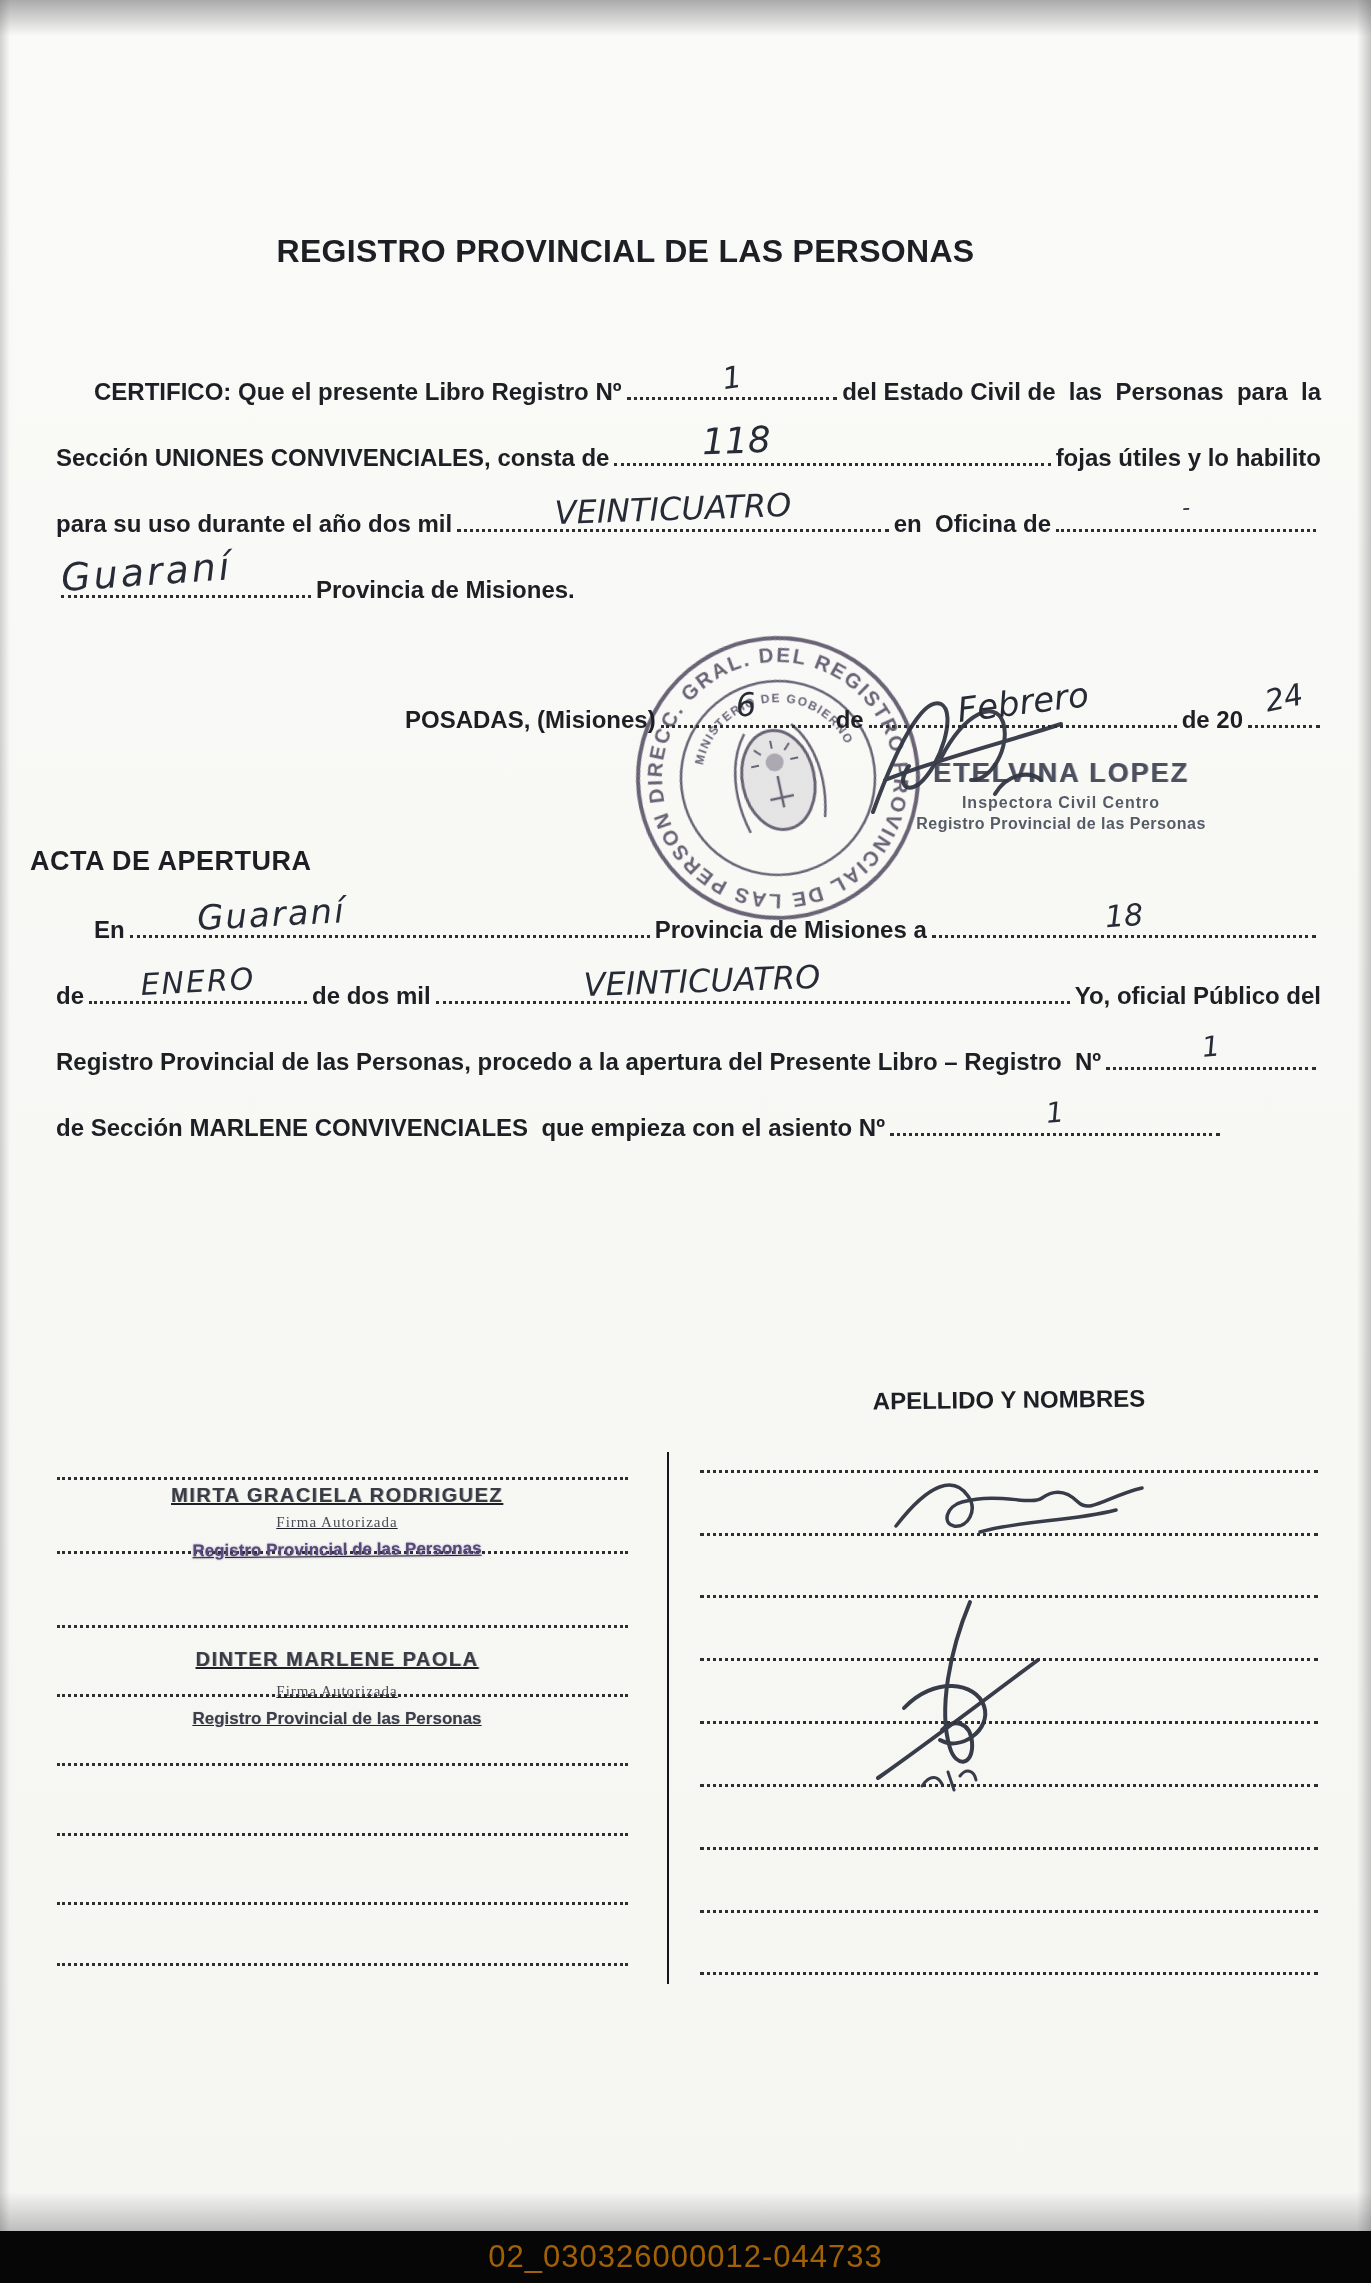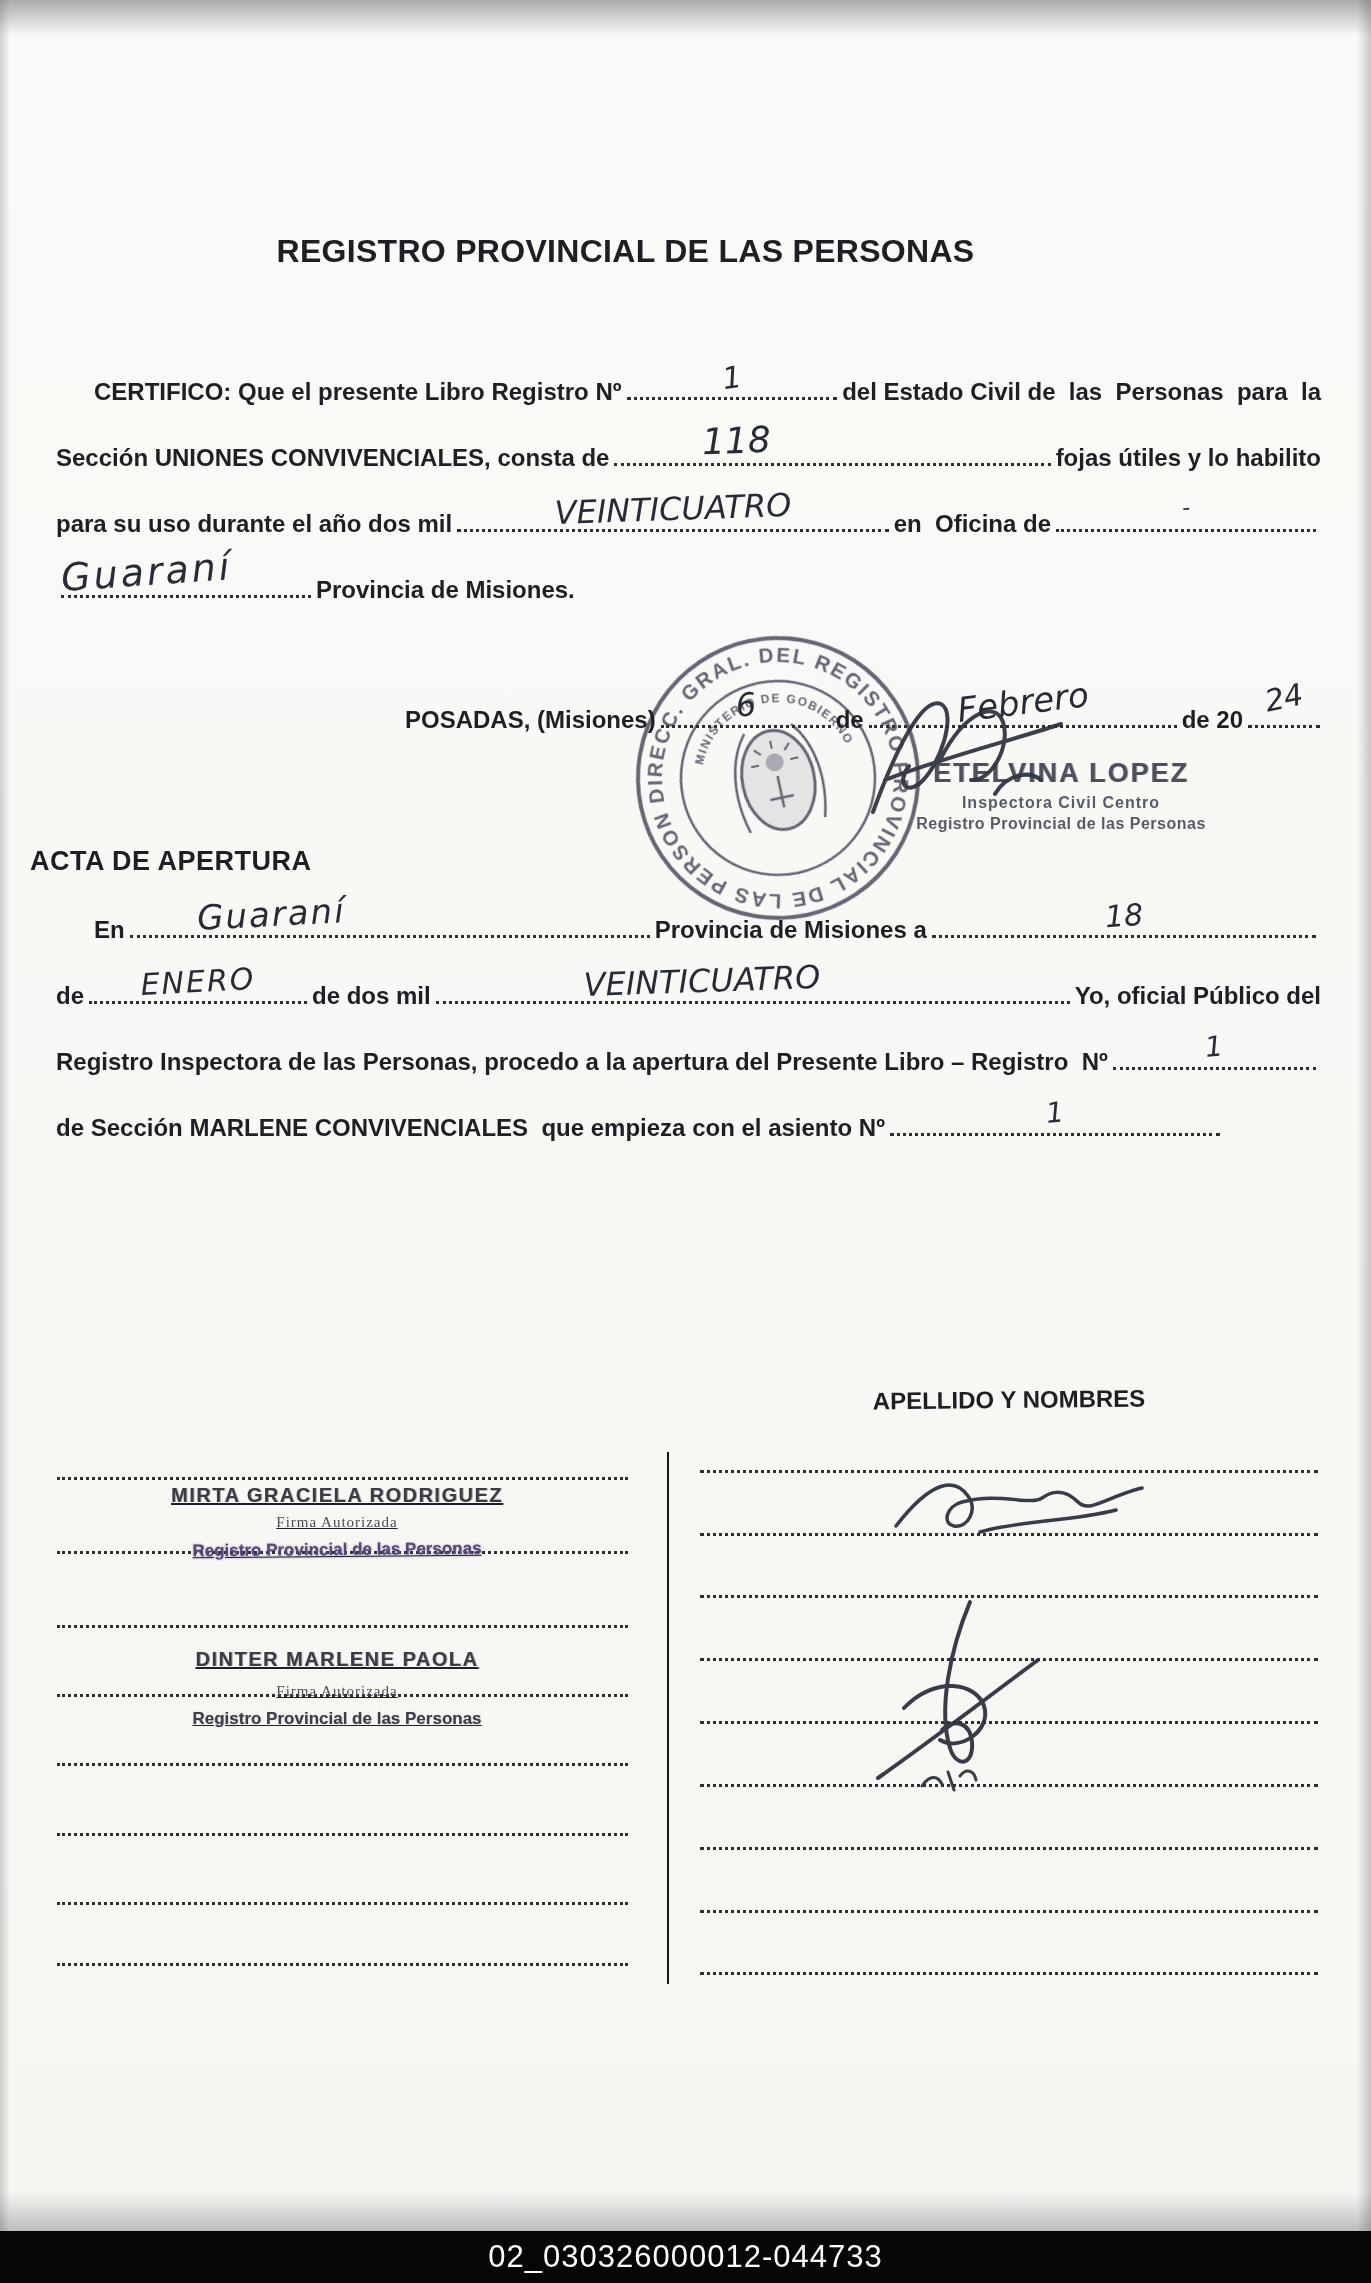--- a/index.html
+++ b/index.html
@@ -84,21 +84,21 @@
   .os-line3 { margin-top:9px; font-size:17px; font-weight:bold; }
   .stamp1 .os-line3 { color:#57487a; text-shadow:0 0 2px rgba(87,72,122,.65); transform:rotate(-.5deg); }
   .stamp2 .os-line2 { margin-top:12px; }
   .stamp2 .os-line3 { color:#3c3f4a; text-shadow:0 0 1px rgba(60,63,74,.5); }
 
   .sig1 { position:absolute; left:880px; top:1462px; width:280px; height:90px; z-index:4; }
   .sig2 { position:absolute; left:842px; top:1590px; width:240px; height:210px; z-index:4; }
 
   .footer-bar { position:absolute; left:0; top:2231px; width:100%; height:52px; background:#060606;
     display:flex; align-items:center; justify-content:center; }
-  .footer-code { color:#ffffff; font-size:31px; letter-spacing:1px; font-family:"Liberation Sans", sans-serif; }
+  .footer-code { color:#a16207; font-size:31px; letter-spacing:1px; font-family:"Liberation Sans", sans-serif; }
 </style>
 </head>
 <body>
 
 <div class="paper">
 
   <div class="edge-top"></div>
   <div class="edge-bottom"></div>
   <div class="edge-right"></div>
   <div class="edge-left"></div>
@@ -211,21 +211,21 @@
       <span class="dots" style="width:218px">
         <span class="hand h-enero">ENERO</span>
       </span>
       <span class="t">de dos mil</span>
       <span class="dots grow">
         <span class="hand h-yearword" style="left:42%">VEINTICUATRO</span>
       </span>
       <span class="t">Yo, oficial Público del</span>
     </div>
     <div class="line">
-      <span class="t">Registro Inspectora de las Personas, procedo a la apertura del Presente Libro – Registro  Nº</span>
+      <span class="t">Registro Provincial de las Personas, procedo a la apertura del Presente Libro – Registro  Nº</span>
       <span class="dots grow">
         <span class="hand h-num1">1</span>
       </span>
     </div>
     <div class="line">
       <span class="t">de Sección MARLENE CONVIVENCIALES  que empieza con el asiento Nº</span>
       <span class="dots" style="width:330px">
         <span class="hand h-num1">1</span>
       </span>
     </div>

